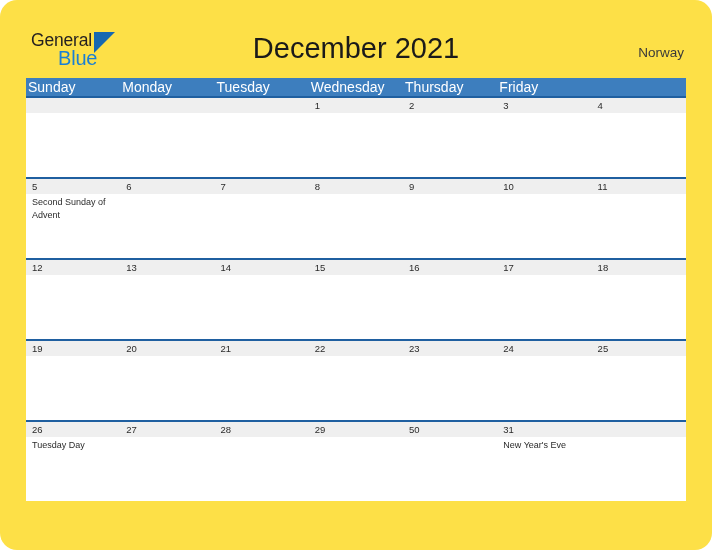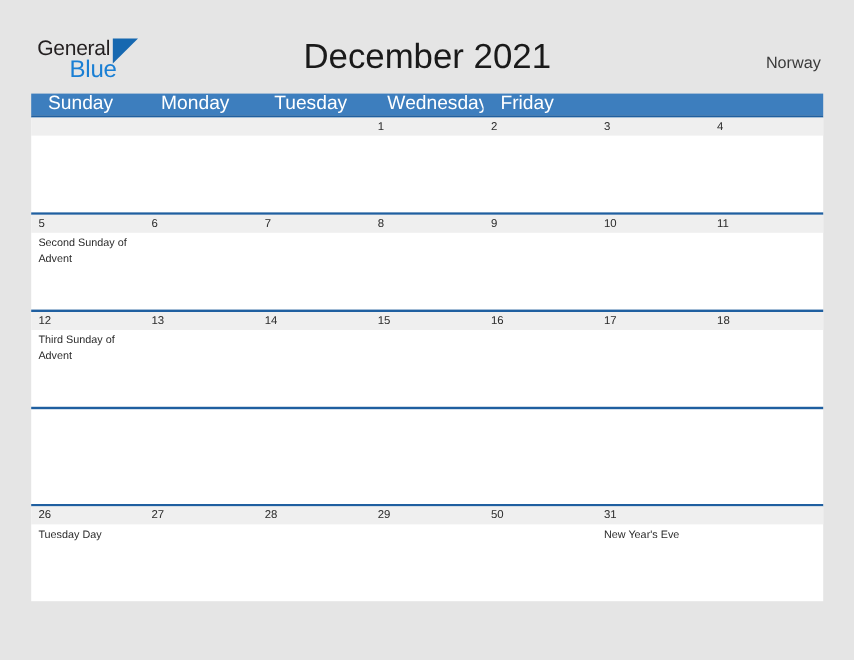--- a/index.html
+++ b/index.html
@@ -9,22 +9,23 @@
     height: 550px;
     background: #ffffff;
     font-family: "Liberation Sans", sans-serif;
     -webkit-font-smoothing: antialiased;
   }
 
   #page {
     position: relative;
     width: 712px;
     height: 550px;
-    background: #e5e5e5;
-    overflow: hidden;
+    background: #fde047;
+    overflow: hidden;
+    border-radius: 17px;
   }
 
   
   .top-bar {
     position: absolute;
     left: 0;
     top: 0;
     width: 712px;
     height: 78px;
     display: flex;
@@ -102,23 +103,23 @@
   .weekday-row {
     display: flex;
     width: 660px;
     height: 18px;
     background: #3d7ebe;
   }
   .weekday-cell {
     width: 94.28px;
     height: 18px;
     color: #ffffff;
-    font-size: 16px;
+    font-size: 14px;
     line-height: 18px;
-    padding-left: 14px;
+    padding-left: 2px;
     white-space: nowrap;
     overflow: hidden;
   }
 
   .week-row {
     width: 660px;
     height: 81px;
     position: relative;
     border-top: 2px solid #1f5fa0;
     background: #ffffff;
@@ -175,20 +176,21 @@
 
   </div>
 
   <div class="calendar">
 
     <div class="weekday-row">
       <div class="weekday-cell">Sunday</div>
       <div class="weekday-cell">Monday</div>
       <div class="weekday-cell">Tuesday</div>
       <div class="weekday-cell">Wednesday</div>
+      <div class="weekday-cell">Thursday</div>
       <div class="weekday-cell">Friday</div>
     </div>
 
     <div class="week-row">
       <div class="num-band">
         <div class="num-cell"></div>
         <div class="num-cell"></div>
         <div class="num-cell"></div>
         <div class="num-cell">1</div>
         <div class="num-cell">2</div>
@@ -230,32 +232,32 @@
     <div class="week-row">
       <div class="num-band">
         <div class="num-cell">12</div>
         <div class="num-cell">13</div>
         <div class="num-cell">14</div>
         <div class="num-cell">15</div>
         <div class="num-cell">16</div>
         <div class="num-cell">17</div>
         <div class="num-cell">18</div>
       </div>
-      <div class="event-band">
-        <div class="event-cell">Third Sunday of Advent</div>
-        <div class="event-cell"></div>
-        <div class="event-cell"></div>
-        <div class="event-cell"></div>
-        <div class="event-cell"></div>
-        <div class="event-cell"></div>
-        <div class="event-cell"></div>
-      </div>
-    </div>
-
-    <div class="week-row">
+    </div>
+
+    <div class="week-row">
+      <div class="num-band">
+        <div class="num-cell">19</div>
+        <div class="num-cell">20</div>
+        <div class="num-cell">21</div>
+        <div class="num-cell">22</div>
+        <div class="num-cell">23</div>
+        <div class="num-cell">24</div>
+        <div class="num-cell">25</div>
+      </div>
     </div>
 
     <div class="week-row">
       <div class="num-band">
         <div class="num-cell">26</div>
         <div class="num-cell">27</div>
         <div class="num-cell">28</div>
         <div class="num-cell">29</div>
         <div class="num-cell">50</div>
         <div class="num-cell">31</div>

